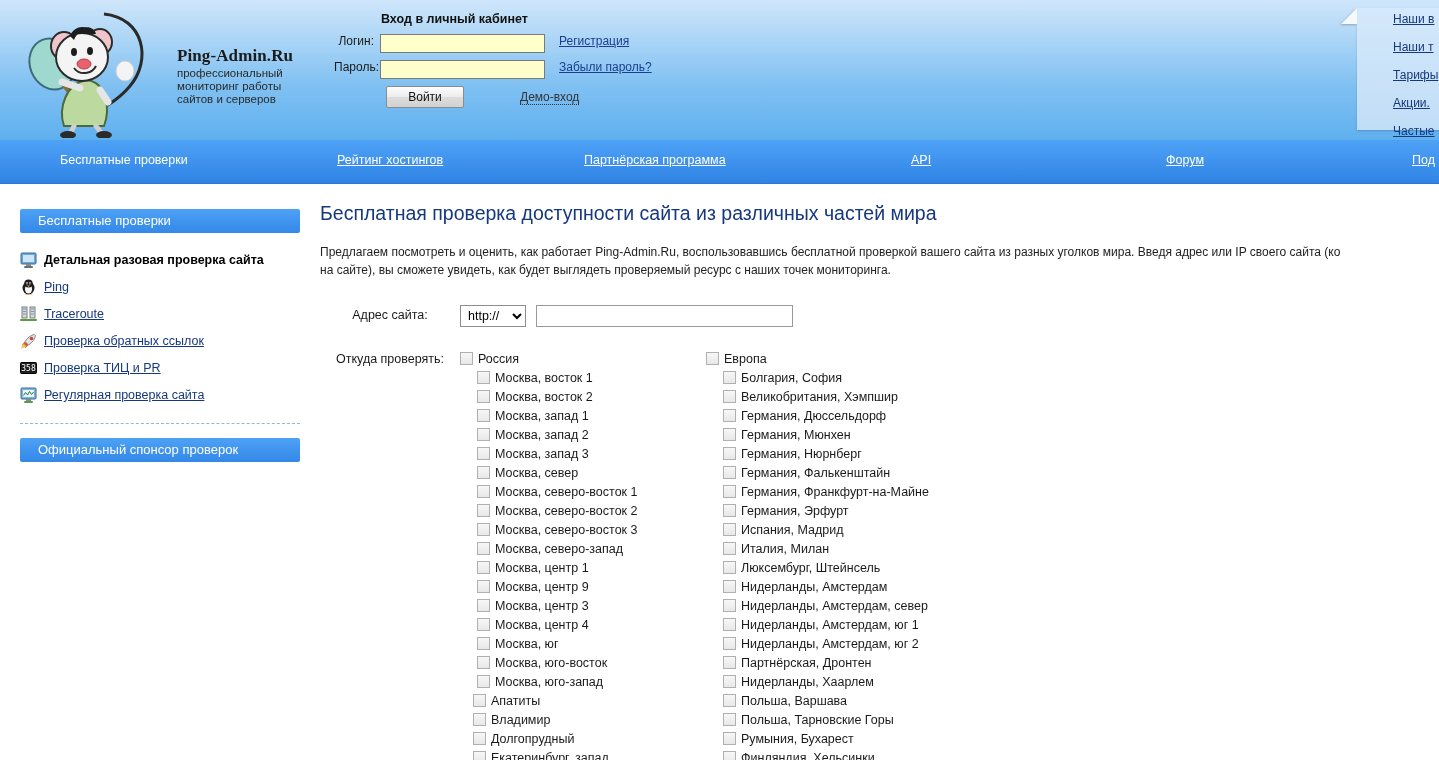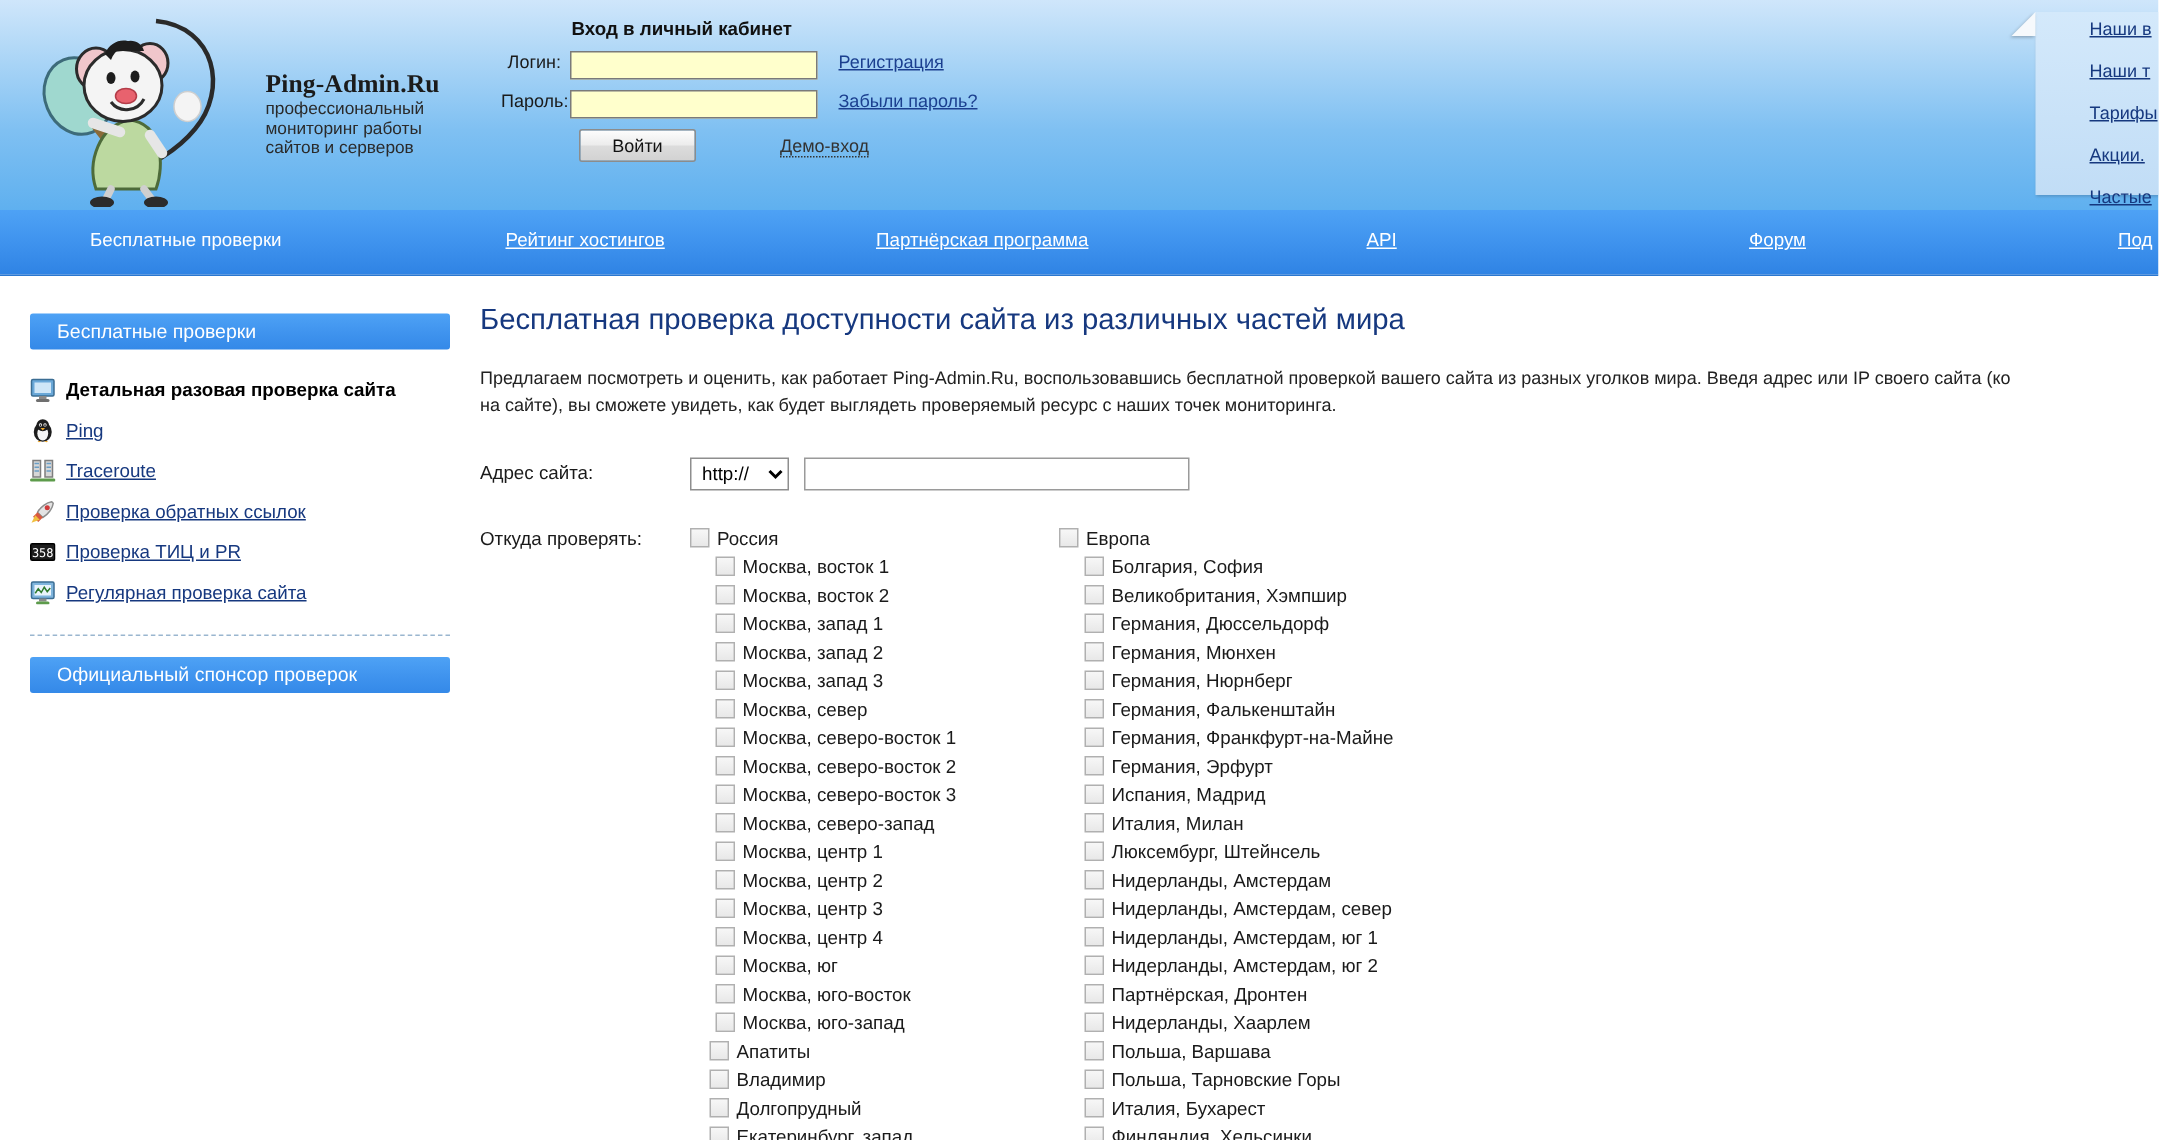--- a/index.html
+++ b/index.html
@@ -204,20 +204,21 @@
     width: 1700px;
     margin: 0 0 26px 0;
   }
 
   .form-row { display: flex; align-items: flex-start; margin-bottom: 22px; }
   .form-label {
     width: 140px;
     font-size: 12.5px;
     color: #1a1a1a;
     padding-top: 3px;
+    text-align: center;
   }
   .proto-select {
     width: 66px; height: 22px;
     font-family: "Liberation Sans", sans-serif;
     font-size: 12.5px;
     border: 1px solid #8e8e8e;
     background: #fff;
     padding-left: 3px;
   }
   .url-input {
@@ -483,21 +484,21 @@
             <label class="cb-row child">
               <input type="checkbox" class="cb" style="">
               <span class="cb-label">Москва, северо-запад</span>
             </label>
             <label class="cb-row child">
               <input type="checkbox" class="cb" style="">
               <span class="cb-label">Москва, центр 1</span>
             </label>
             <label class="cb-row child">
               <input type="checkbox" class="cb" style="">
-              <span class="cb-label">Москва, центр 2</span>
+              <span class="cb-label">Москва, центр 9</span>
             </label>
             <label class="cb-row child">
               <input type="checkbox" class="cb" style="">
               <span class="cb-label">Москва, центр 3</span>
             </label>
             <label class="cb-row child">
               <input type="checkbox" class="cb" style="">
               <span class="cb-label">Москва, центр 4</span>
             </label>
             <label class="cb-row child">
@@ -605,21 +606,21 @@
             <label class="cb-row child">
               <input type="checkbox" class="cb" style="">
               <span class="cb-label">Польша, Варшава</span>
             </label>
             <label class="cb-row child">
               <input type="checkbox" class="cb" style="">
               <span class="cb-label">Польша, Тарновские Горы</span>
             </label>
             <label class="cb-row child">
               <input type="checkbox" class="cb" style="">
-              <span class="cb-label">Италия, Бухарест</span>
+              <span class="cb-label">Румыния, Бухарест</span>
             </label>
             <label class="cb-row child">
               <input type="checkbox" class="cb" style="">
               <span class="cb-label">Финляндия, Хельсинки</span>
             </label>
           </div>
         </div>
     </div>
   </div>
 </div>

